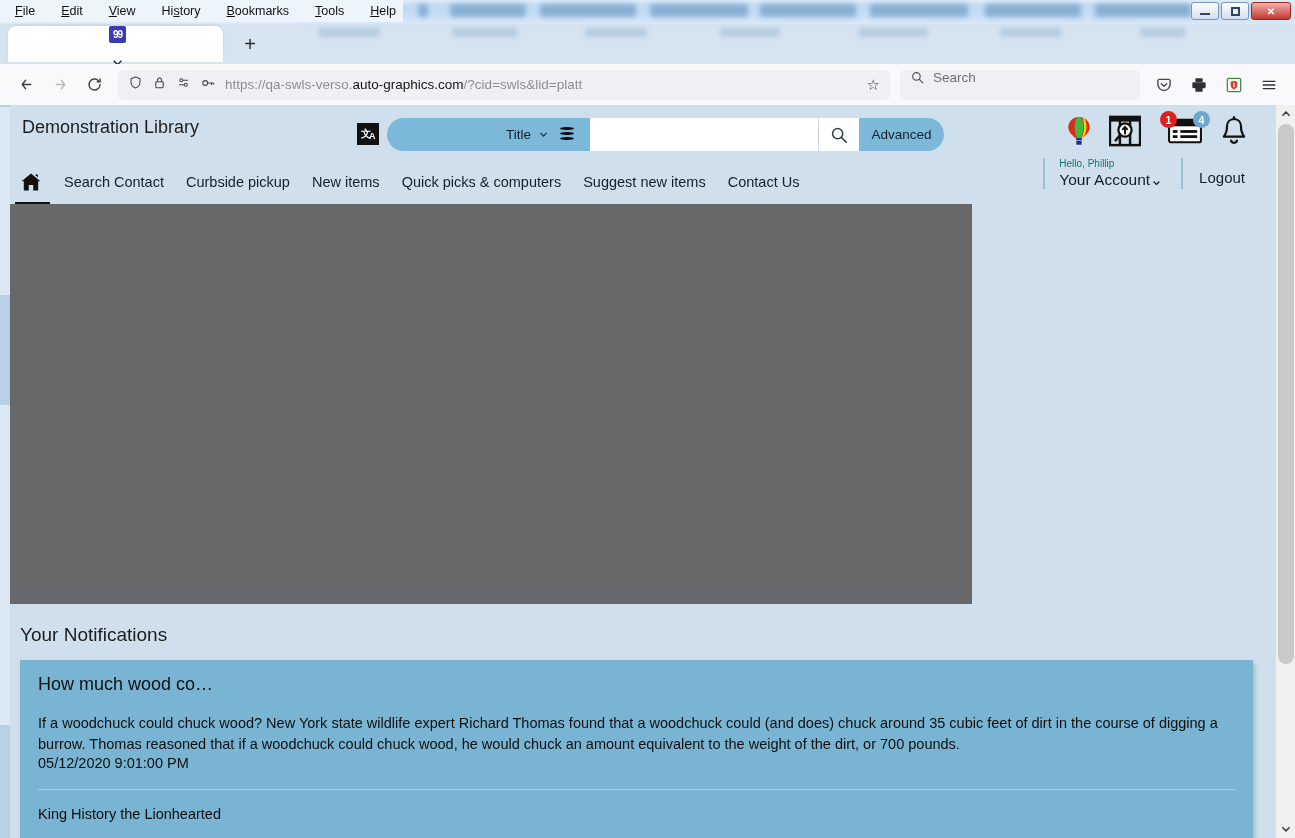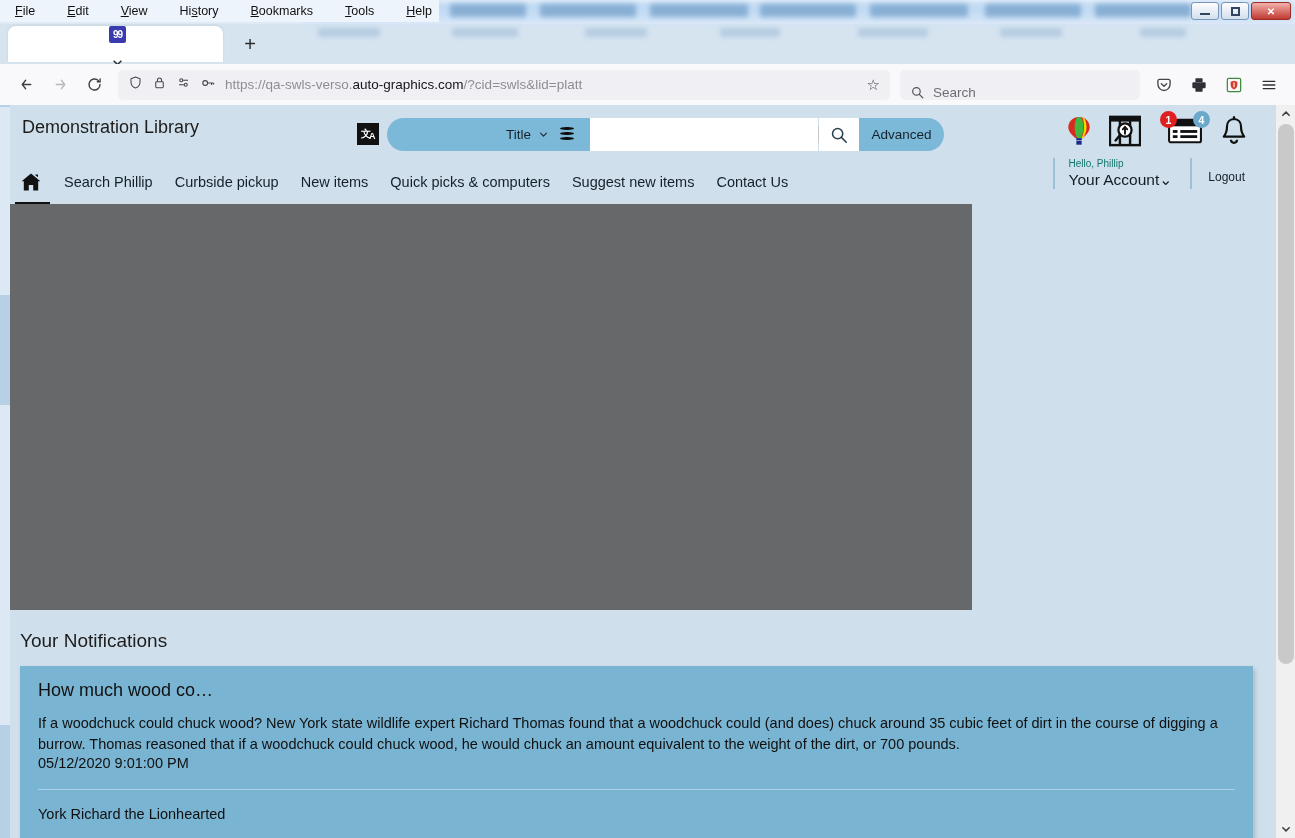--- a/index.html
+++ b/index.html
@@ -11,21 +11,21 @@
   }
 
   
   .titlebar {
     position: absolute; top: 0; left: 0; width: 1295px; height: 24px;
     background: linear-gradient(to bottom, #eef4fb, #dfeaf6);
     display: flex; align-items: flex-start;
   }
   .menubar {
     display: flex; align-items: center; height: 22px;
-    padding-left: 8px; gap: 18px; position: relative; z-index: 5;
+    padding-left: 8px; gap: 12px; position: relative; z-index: 5;
     background: #eef4fb;
   }
   .menu-item {
     font-size: 12.5px; color: #111; padding: 2px 7px 3px 7px;
     white-space: nowrap; cursor: default;
   }
   .menu-item u { text-decoration: underline; }
 
   
   .blurred-strip {
@@ -111,21 +111,21 @@
   .urlbar {
     flex: 1; height: 30px; background: #f0f0f4; border-radius: 5px;
     margin: 0 8px 0 6px; display: flex; align-items: center; gap: 9px;
     padding: 0 10px;
   }
   .url-text { font-size: 13.5px; color: #8d8d94; white-space: nowrap; }
   .url-text b { color: #14141a; font-weight: normal; }
   .star { margin-left: auto; color: #444; font-size: 15px; cursor: pointer; }
   .searchbar {
     width: 240px; height: 30px; background: #f0f0f4; border-radius: 5px;
-    display: flex; align-items: flex-end; gap: 8px; padding: 0 10px;
+    display: flex; align-items: flex-start; gap: 8px; padding: 0 10px;
   }
   .search-ph { font-size: 13.5px; color: #6d6d75; }
   .tool-icons { display: flex; align-items: center; gap: 3px; margin-left: 6px; }
 
   
   .page {
     position: absolute; top: 105px; left: 0; width: 1275px; height: 819px;
     background: #cfe0ec; overflow: hidden;
   }
   
@@ -212,39 +212,39 @@
   .acct-col {
     padding: 0 18px 0 14px; border-left: 2px solid #9cc0d6;
     display: flex; flex-direction: column; justify-content: center;
   }
   .acct-hello { font-size: 10px; color: #0f766e; line-height: 1.2; }
   .acct-name { font-size: 15.5px; color: #121c24; line-height: 1.25; cursor: pointer; }
   .logout-col {
     padding: 0 4px 0 16px; border-left: 2px solid #9cc0d6;
     display: flex; align-items: center;
   }
-  .logout-link { font-size: 12px; color: #16202a; cursor: pointer; margin-top: 7px; }
+  .logout-link { font-size: 15px; color: #16202a; cursor: pointer; margin-top: 7px; }
 
   
   .body-split { position: relative; height: 634px; display: flex; flex-direction: column; }
   .gray-pane {
     width: 972px; background: #666869; height: 100%;
   }
   .notif-pane {
     flex: 1; background: #cfe0ec; padding: 20px 22px 0 20px;
   }
   .notif-head {
     font-size: 19px; color: #1d1d1d; font-weight: 400; margin-bottom: 14px;
   }
   .notif-card {
     background: #79b4d3; padding: 14px 18px 16px 18px;
     box-shadow: 2px 3px 5px rgba(0,0,0,.18);
   }
   .notif-title {
-    font-size: 18px; color: #111; margin-bottom: 12px; font-weight: 400;
+    font-size: 18px; color: #111; margin-bottom: 18px; font-weight: 400;
   }
   .notif-body {
     font-size: 14.5px; color: #101010; line-height: 1.45;
   }
   .notif-date { font-size: 14.5px; color: #101010; }
   .notif-sep {
     height: 1px; background: #a9d0e4; margin: 18px 0 16px 0;
   }
   .notif-foot { font-size: 14.5px; color: #101010; }
 
@@ -496,21 +496,21 @@
   </div>
 
   <div class="lib-nav">
     <div class="home-wrap">
       <svg width="22" height="22" viewBox="0 0 22 22" fill="#111">
         <path d="M11 2.4 1.6 10.2h2.2v9.4h5v-5.6h4.4v5.6h5v-9.4h2.2z"></path>
         <path d="M15.4 3.4h2.6v2.8l-2.6-2z"></path>
       </svg>
       <span class="home-underline"></span>
     </div>
-    <span class="nav-link">Search Phillip</span>
+    <span class="nav-link">Search Contact</span>
     <span class="nav-link">Curbside pickup</span>
     <span class="nav-link">New items</span>
     <span class="nav-link">Quick picks &amp; computers</span>
     <span class="nav-link">Suggest new items</span>
     <span class="nav-link">Contact Us</span>
 
     <div class="account-block">
       <div class="acct-col">
         <span class="acct-hello">Hello, Phillip</span>
         <span class="acct-name"><span>Your Account</span><span>⌄</span></span>
@@ -524,21 +524,21 @@
   <div class="body-split">
     <div class="gray-pane"></div>
 
     <div class="notif-pane">
       <div class="notif-head">Your Notifications</div>
       <div class="notif-card">
         <div class="notif-title">How much wood co…</div>
         <div class="notif-body">If a woodchuck could chuck wood? New York state wildlife expert Richard Thomas found that a woodchuck could (and does) chuck around 35 cubic feet of dirt in the course of digging a burrow. Thomas reasoned that if a woodchuck could chuck wood, he would chuck an amount equivalent to the weight of the dirt, or 700 pounds.</div>
         <div class="notif-date">05/12/2020 9:01:00 PM</div>
         <div class="notif-sep"></div>
-        <div class="notif-foot">York Richard the Lionhearted</div>
+        <div class="notif-foot">King History the Lionhearted</div>
       </div>
     </div>
   </div>
 </div>
 
 <div class="left-strip">
   <div class="seg" style="top:0;height:2px"></div>
   <div class="seg" style="top:190px;height:110px"></div>
   <div class="seg" style="top:620px;height:113px"></div>
 </div>

